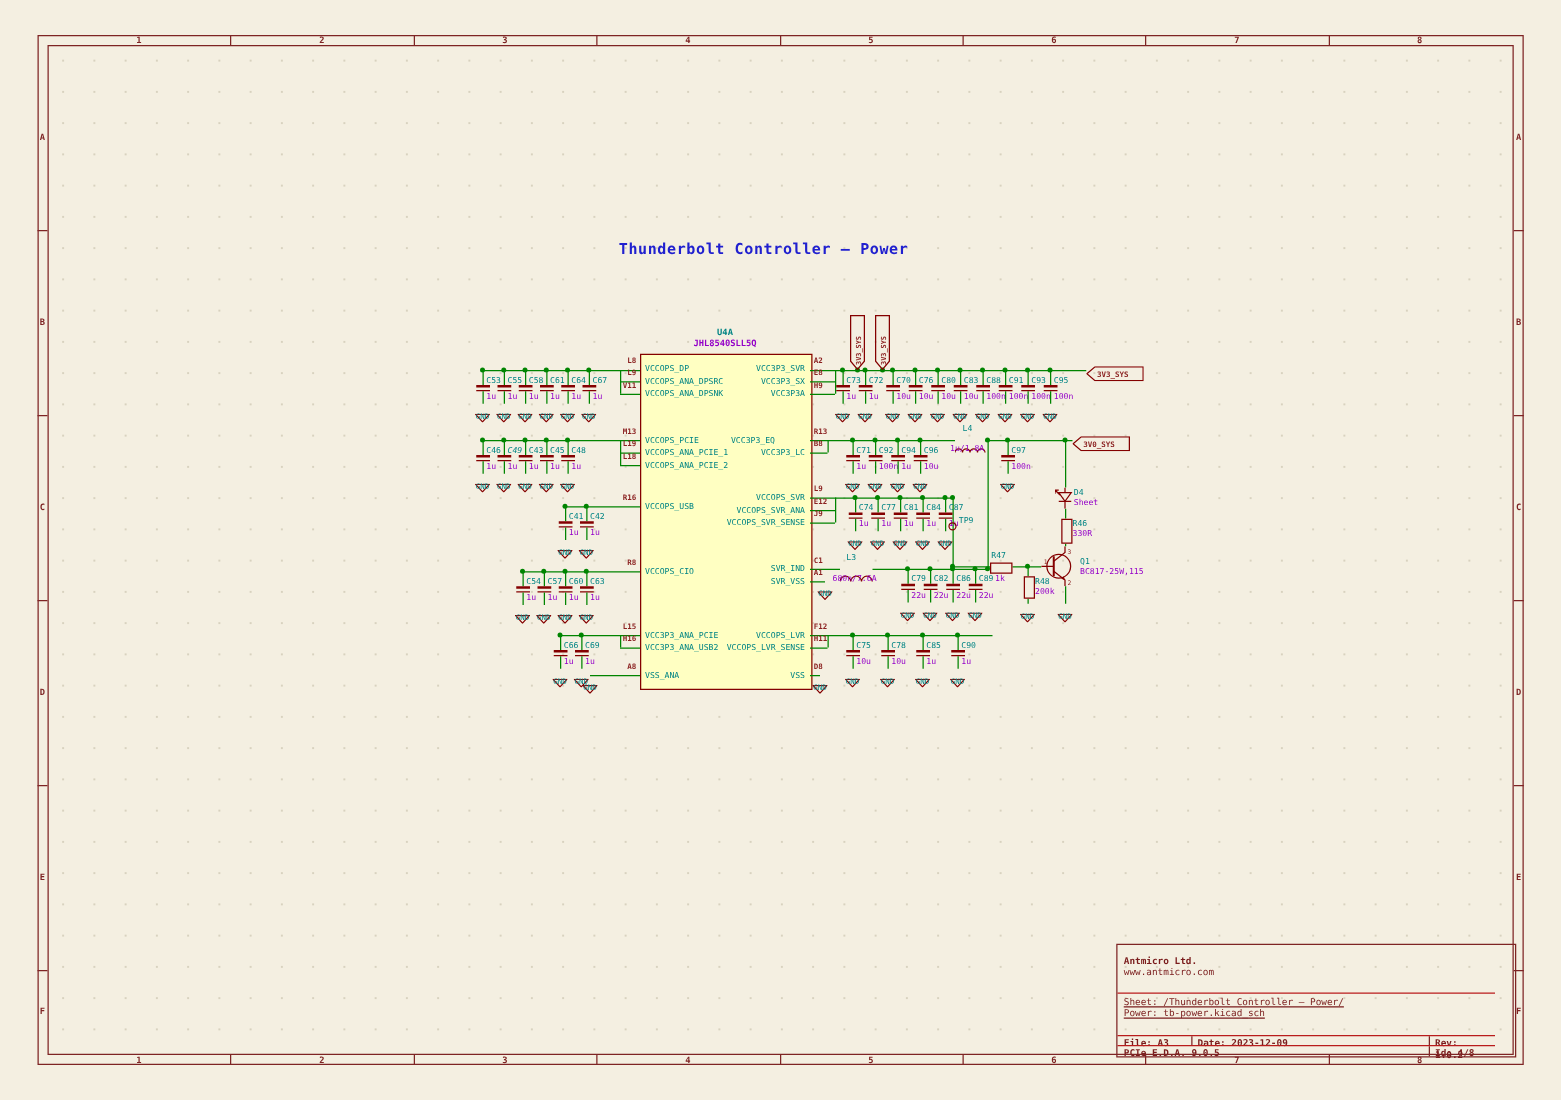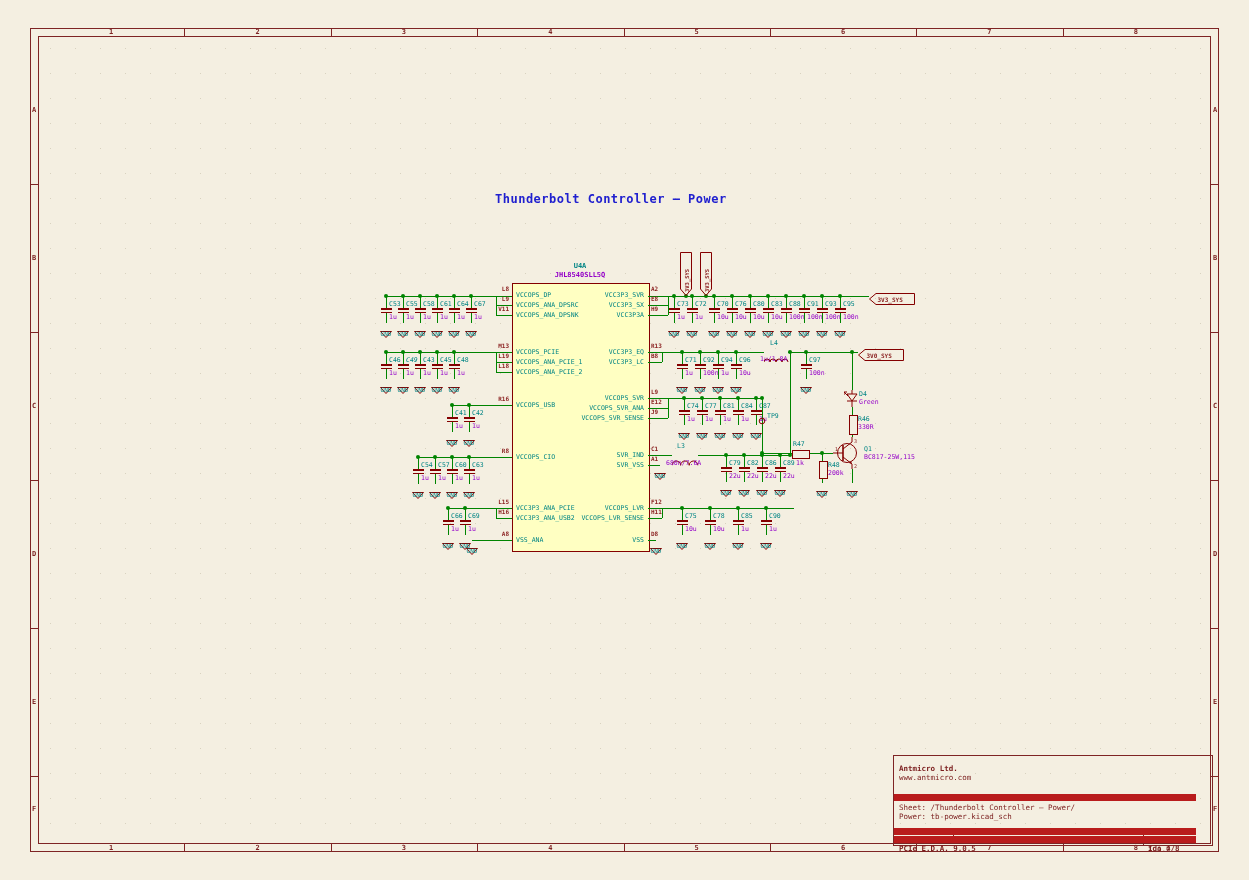--- a/index.html
+++ b/index.html
@@ -25,21 +25,21 @@
           background:#ffffc2;border:1px solid #840000;}
   #ic-ref{position:absolute;left:540px;top:262px;width:80px;text-align:center;
           color:#008484;font-size:7px;font-weight:bold;}
   #ic-val{position:absolute;left:530px;top:271px;width:100px;text-align:center;
           color:#9400c8;font-size:7px;font-weight:bold;}
   #sheet-title{position:absolute;left:495px;top:192px;color:#2020cf;font-size:12px;
           font-weight:bold;letter-spacing:0.5px;white-space:nowrap;}
   
   #tb{position:absolute;left:893px;top:755px;width:318px;height:89px;
       border:1px solid #7e2424;color:#7a1c1c;font-size:7.5px;line-height:1.25;}
-  #tb .row{position:absolute;left:0;right:16px;border-top:7px solid #b91c1c;}
+  #tb .row{position:absolute;left:0;right:16px;border-top:1px solid #b91c1c;text-decoration:underline;}
   #tb .cell{position:absolute;top:0;bottom:0;border-left:1px solid #7e2424;padding:1px 4px;box-sizing:border-box;}
   .tbtxt{padding:2px 5px;}
   #tb-title{font-size:10.5px;font-style:italic;font-family:"DejaVu Serif",serif;}
   .b{font-weight:bold;}
 </style>
 </head>
 <body>
 
 <div id="sheet">
 
@@ -734,21 +734,21 @@
     <div class="pname" style="left: 516px; top: 515px;">VCC3P3_ANA_USB2</div>
     <div class="pnum" style="left: 488px; top: 509px; width: 21px; text-align: right;">H16</div>
     <div class="pname" style="left: 516px; top: 537px;">VSS_ANA</div>
     <div class="pnum" style="left: 488px; top: 531px; width: 21px; text-align: right;">A8</div>
     <div class="pname" style="left: 556px; top: 292px; width: 88px; text-align: right;">VCC3P3_SVR</div>
     <div class="pnum" style="left: 651px; top: 286px;">A2</div>
     <div class="pname" style="left: 556px; top: 302px; width: 88px; text-align: right;">VCC3P3_SX</div>
     <div class="pnum" style="left: 651px; top: 296px;">E8</div>
     <div class="pname" style="left: 556px; top: 312px; width: 88px; text-align: right;">VCC3P3A</div>
     <div class="pnum" style="left: 651px; top: 306px;">H9</div>
-    <div class="pname" style="left: 556px; top: 349px; width: 88px; text-align: right;">VCC3P3_EQ</div>
+    <div class="pname" style="left: 556px; top: 349px; width: 64px; text-align: right;">VCC3P3_EQ</div>
     <div class="pnum" style="left: 651px; top: 343px;">R13</div>
     <div class="pname" style="left: 556px; top: 359px; width: 88px; text-align: right;">VCC3P3_LC</div>
     <div class="pnum" style="left: 651px; top: 353px;">B8</div>
     <div class="pname" style="left: 556px; top: 395px; width: 88px; text-align: right;">VCCOPS_SVR</div>
     <div class="pnum" style="left: 651px; top: 389px;">L9</div>
     <div class="pname" style="left: 556px; top: 405px; width: 88px; text-align: right;">VCCOPS_SVR_ANA</div>
     <div class="pnum" style="left: 651px; top: 399px;">E12</div>
     <div class="pname" style="left: 556px; top: 415px; width: 88px; text-align: right;">VCCOPS_SVR_SENSE</div>
     <div class="pnum" style="left: 651px; top: 409px;">J9</div>
     <div class="pname" style="left: 556px; top: 452px; width: 88px; text-align: right;">SVR_IND</div>
@@ -781,21 +781,21 @@
     <div class="ref" style="left: 677px; top: 443px;">L3</div>
     <div class="val" style="left: 666px; top: 460px;">680n/7.6A</div>
     <div class="sym" style="left: 844px; top: 390px; width: 16px; height: 17px;"><svg width="16" height="17" viewBox="0 0 16 17">
         <line x1="8" y1="0" x2="8" y2="4" stroke="#840000"></line>
         <path d="M3 4 H13 L8 11 Z" fill="none" stroke="#840000"></path>
         <line x1="3" y1="11" x2="13" y2="11" stroke="#840000"></line>
         <line x1="8" y1="11" x2="8" y2="17" stroke="#840000"></line>
         <path d="M4 6 L0 2 M0 2 l0 3 M0 2 l3 0" stroke="#840000" fill="none"></path>
       </svg></div>
     <div class="ref" style="left: 859px; top: 391px;">D4</div>
-    <div class="val" style="left: 859px; top: 399px;">Green</div>
+    <div class="val" style="left: 859px; top: 399px;">Sheet</div>
     <div class="sym" style="left: 833px; top: 437px; width: 30px; height: 32px;"><svg width="30" height="32" viewBox="0 0 30 32">
         <circle cx="14" cy="16" r="9.5" fill="none" stroke="#840000"></circle>
         <line x1="0" y1="16" x2="10" y2="16" stroke="#840000"></line>
         <line x1="10" y1="8" x2="10" y2="24" stroke="#840000" stroke-width="1.6"></line>
         <path d="M19 0 V5 L10 12" fill="none" stroke="#840000"></path>
         <path d="M10 20 L19 27 V32" fill="none" stroke="#840000"></path>
         <path d="M16 26 l3 1 l-1 -3 Z" fill="#840000"></path>
         <text x="2" y="14" font-size="5" fill="#8a1f1f">1</text>
         <text x="21" y="6" font-size="5" fill="#8a1f1f">3</text>
         <text x="21" y="31" font-size="5" fill="#8a1f1f">2</text>

